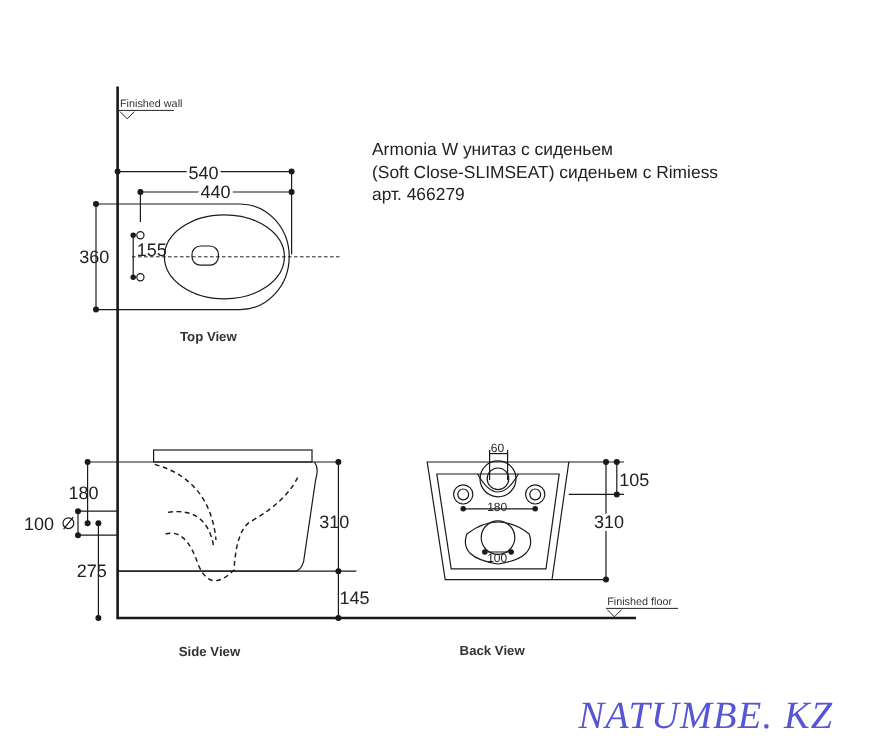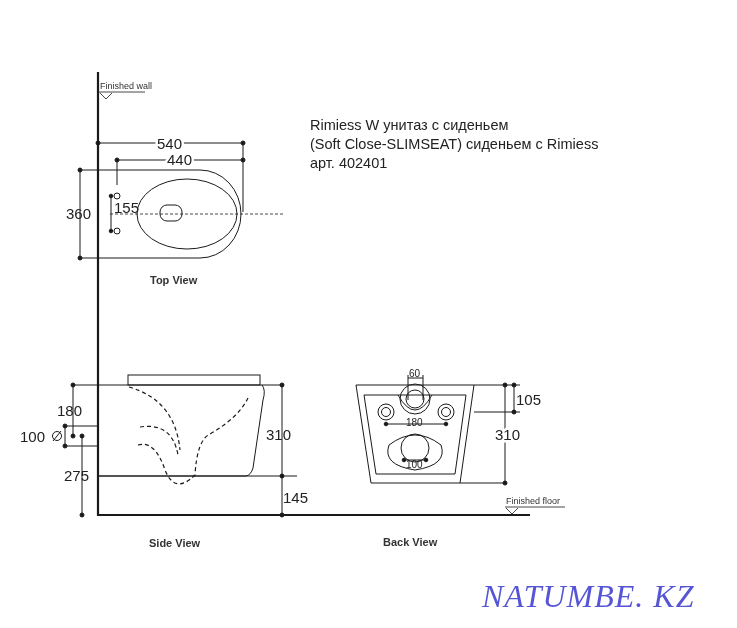--- a/index.html
+++ b/index.html
@@ -148,18 +148,18 @@
   <text class="dimsm" x="409" y="377">60</text>
   <text class="dimsm" x="406" y="426">180</text>
   <text class="dimsm" x="406" y="468">100</text>
   <text class="dim" x="516" y="405">105</text>
   <text class="dim" x="495" y="440" style="paint-order:stroke;stroke:#fff;stroke-width:5px">310</text>
   <text class="note" x="506" y="504">Finished floor</text>
   <text class="cap" x="383" y="546">Back View</text>
 </svg>
 
 <div class="title-block">
-  <div>Rimiess W унитаз с сиденьем</div>
+  <div>Armonia W унитаз с сиденьем</div>
   <div>(Soft Close-SLIMSEAT) сиденьем с Rimiess</div>
-  <div>арт. 402401</div>
+  <div>арт. 466279</div>
 </div>
 
 <div class="watermark">NATUMBE. KZ</div>
 
 </body></html>

